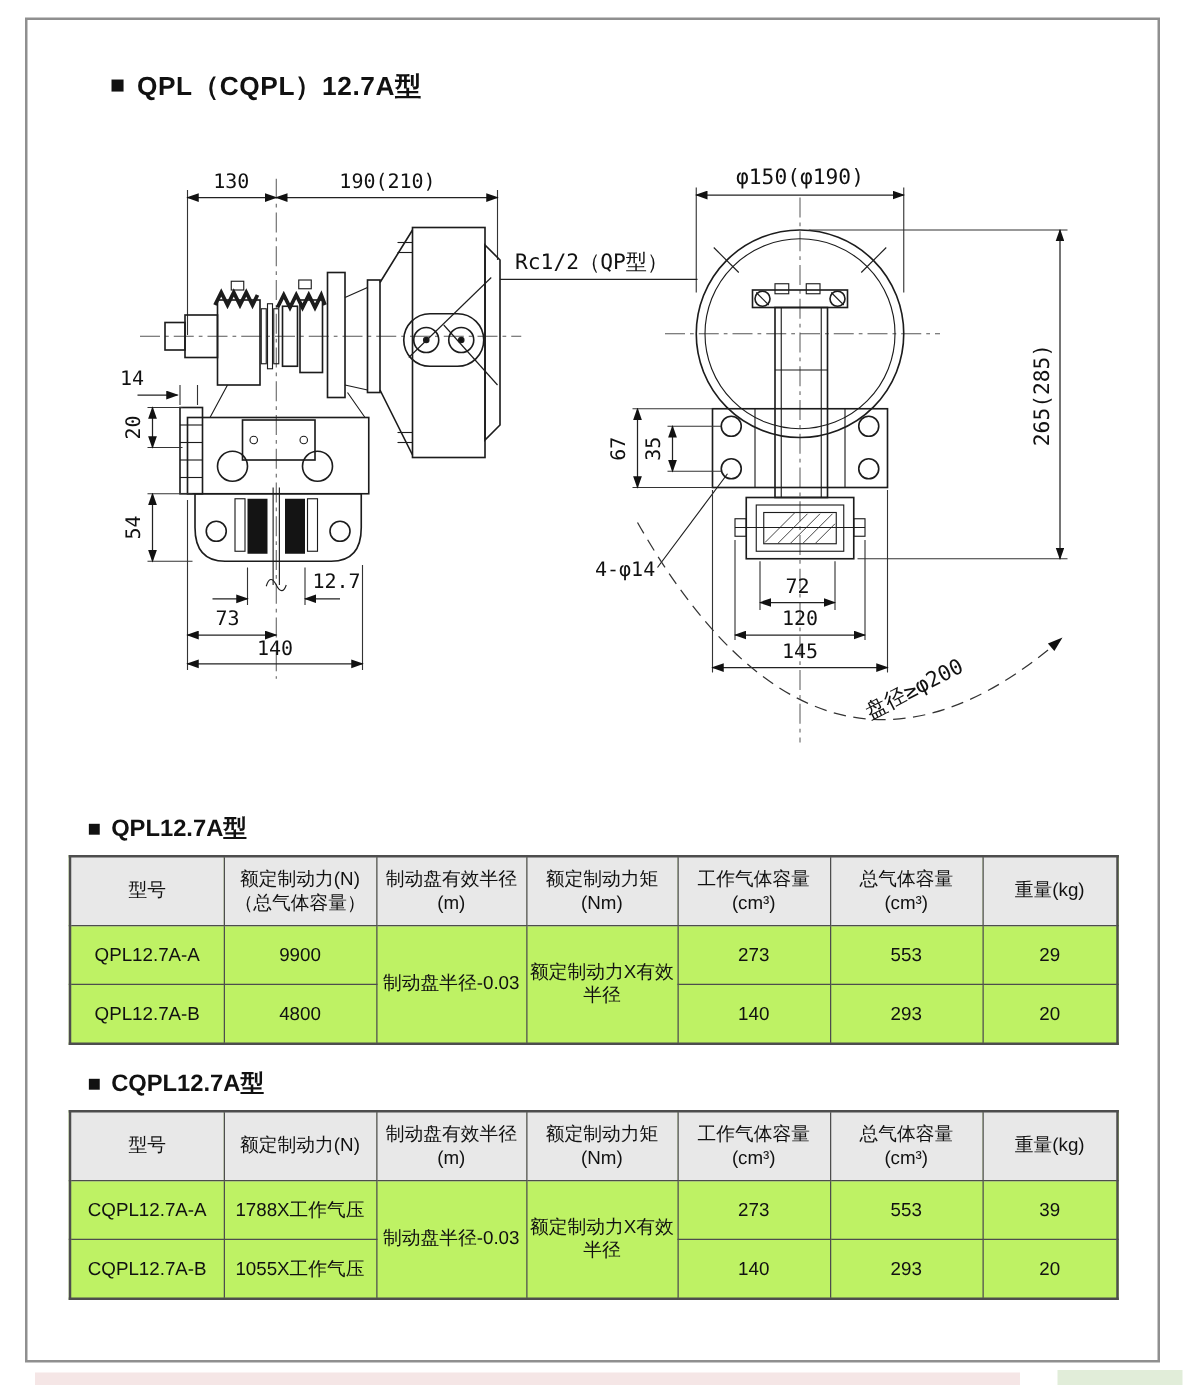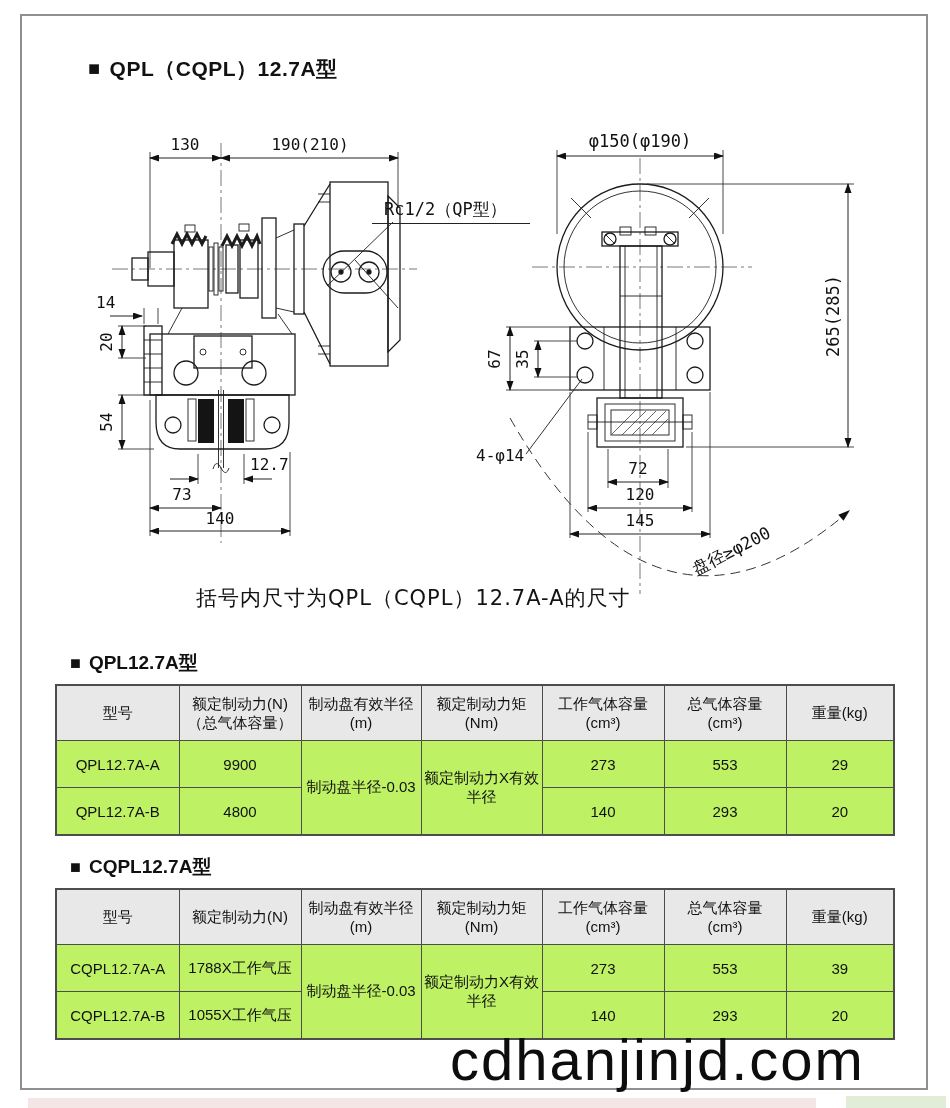--- a/index.html
+++ b/index.html
@@ -143,21 +143,21 @@
       <text class="dim" x="168" y="352">12.7</text>
       <line class="ext" x1="68" y1="282" x2="68" y2="418"></line>
       <line class="ext" x1="208" y1="334" x2="208" y2="418"></line>
       <line class="dl" x1="68" y1="390" x2="139" y2="390" marker-start="url(#arrS)" marker-end="url(#arrE)"></line>
       <text class="dim" x="100" y="382" text-anchor="middle">73</text>
       <line class="dl" x1="68" y1="413" x2="208" y2="413" marker-start="url(#arrS)" marker-end="url(#arrE)"></line>
       <text class="dim" x="138" y="406" text-anchor="middle">140</text>
     </g>
   </svg>
 
-  <div class="lead-label" style="left:372px;top:198px;min-width:138px;">Rc1/2（QP型）</div>
+  <div class="lead-label" style="left:400px;top:198px;min-width:138px;">Rc1/2（QP型）</div>
 
   <svg class="draw" style="left:462px;top:116px;" width="430" height="500" viewBox="0 0 430 500">
     <g>
       <line class="cl" x1="178" y1="42" x2="178" y2="478"></line>
       <line class="cl" x1="70" y1="151" x2="290" y2="151"></line>
     </g>
     <g class="ol">
       <circle cx="178" cy="151" r="83"></circle>
       <circle cx="178" cy="151" r="76" class="thin"></circle>
       <line x1="109" y1="82" x2="129" y2="102" class="thin"></line>
@@ -234,21 +234,20 @@
       <line class="dl" x1="386" y1="68" x2="386" y2="331" marker-start="url(#arrS)" marker-end="url(#arrE)"></line>
       <text class="dimbig" transform="rotate(-90 377 200)" x="377" y="200" text-anchor="middle">265(285)</text>
     </g>
     <g>
       <path class="dsh" d="M48,302 Q195,560 386,396"></path>
       <polygon points="388,394 381.5,404.8 376.3,398.8" fill="#111"></polygon>
       <text class="dimbig" transform="rotate(-27 272 440)" x="272" y="440" text-anchor="middle">盘径≥φ200</text>
     </g>
   </svg>
 
-  <div class="note">括号内尺寸为QPL（CQPL）12.7A-A的尺寸</div>
 
   <div class="sec-title" style="left:70px;top:650px;">
     <span class="sq">■</span>
     <span>QPL12.7A型</span>
   </div>
   <table class="spec" style="left:55px;top:684px;">
     <colgroup>
         <col style="width:123px">
         <col style="width:122px">
         <col style="width:120px">
@@ -368,16 +367,15 @@
       <tr>
         <td>CQPL12.7A-B</td>
         <td>1055X工作气压</td>
         <td>140</td>
         <td>293</td>
         <td>20</td>
       </tr>
     </tbody>
   </table>
 
-  <div class="watermark">cdhanjinjd.com</div>
   <div class="strip-pink"></div>
   <div class="strip-green"></div>
 </div>
 
 </body></html>

